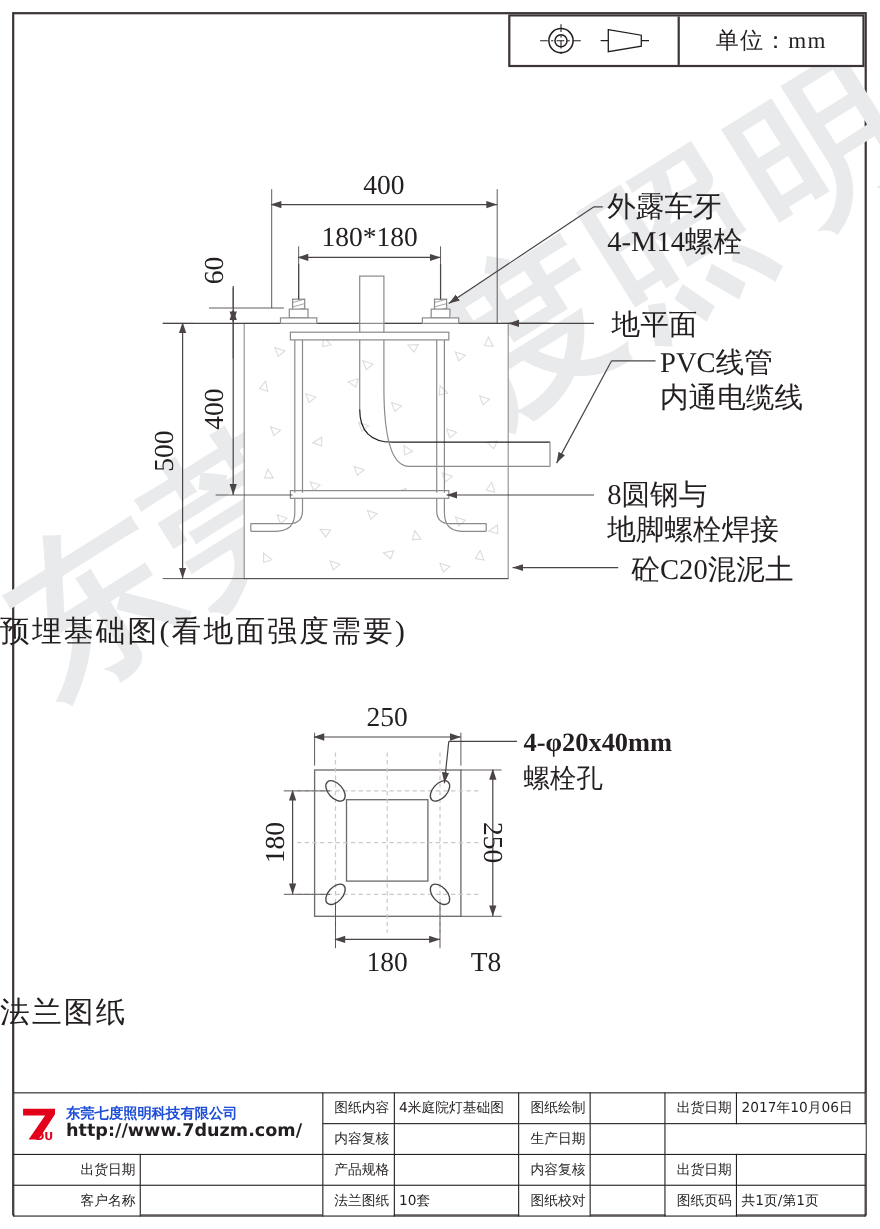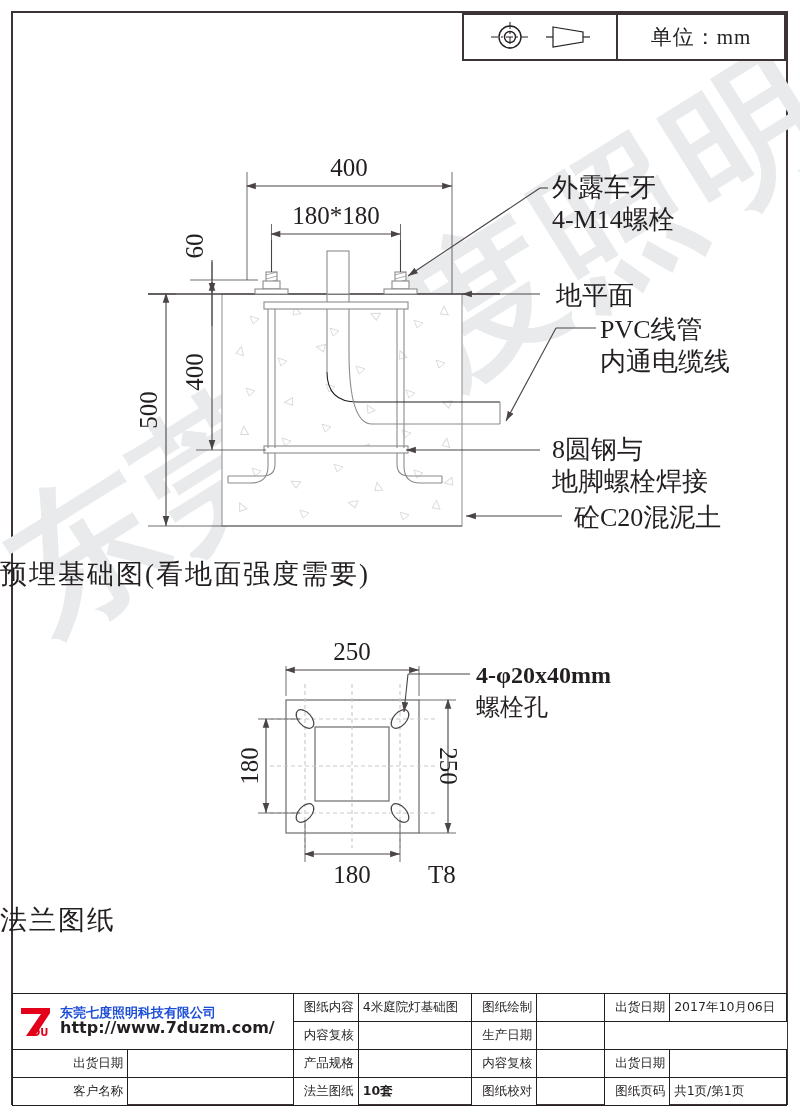--- a/index.html
+++ b/index.html
@@ -332,21 +332,21 @@
         <td class="blank"></td>
         <td class="lbl">内容复核</td>
         <td class="blank"></td>
         <td class="lbl">出货日期</td>
         <td class="blank"></td>
       </tr>
       <tr>
         <td class="lbl">客户名称</td>
         <td class="blank"></td>
         <td class="lbl">法兰图纸</td>
-        <td class="val" style="font-weight:700;">10套</td>
+        <td class="val" style="font-weight:400;">10套</td>
         <td class="lbl">图纸校对</td>
         <td class="blank"></td>
         <td class="lbl">图纸页码</td>
         <td class="val small">共1页/第1页</td>
       </tr>
     </tbody>
       </table>
   </div>
 
 </div>

